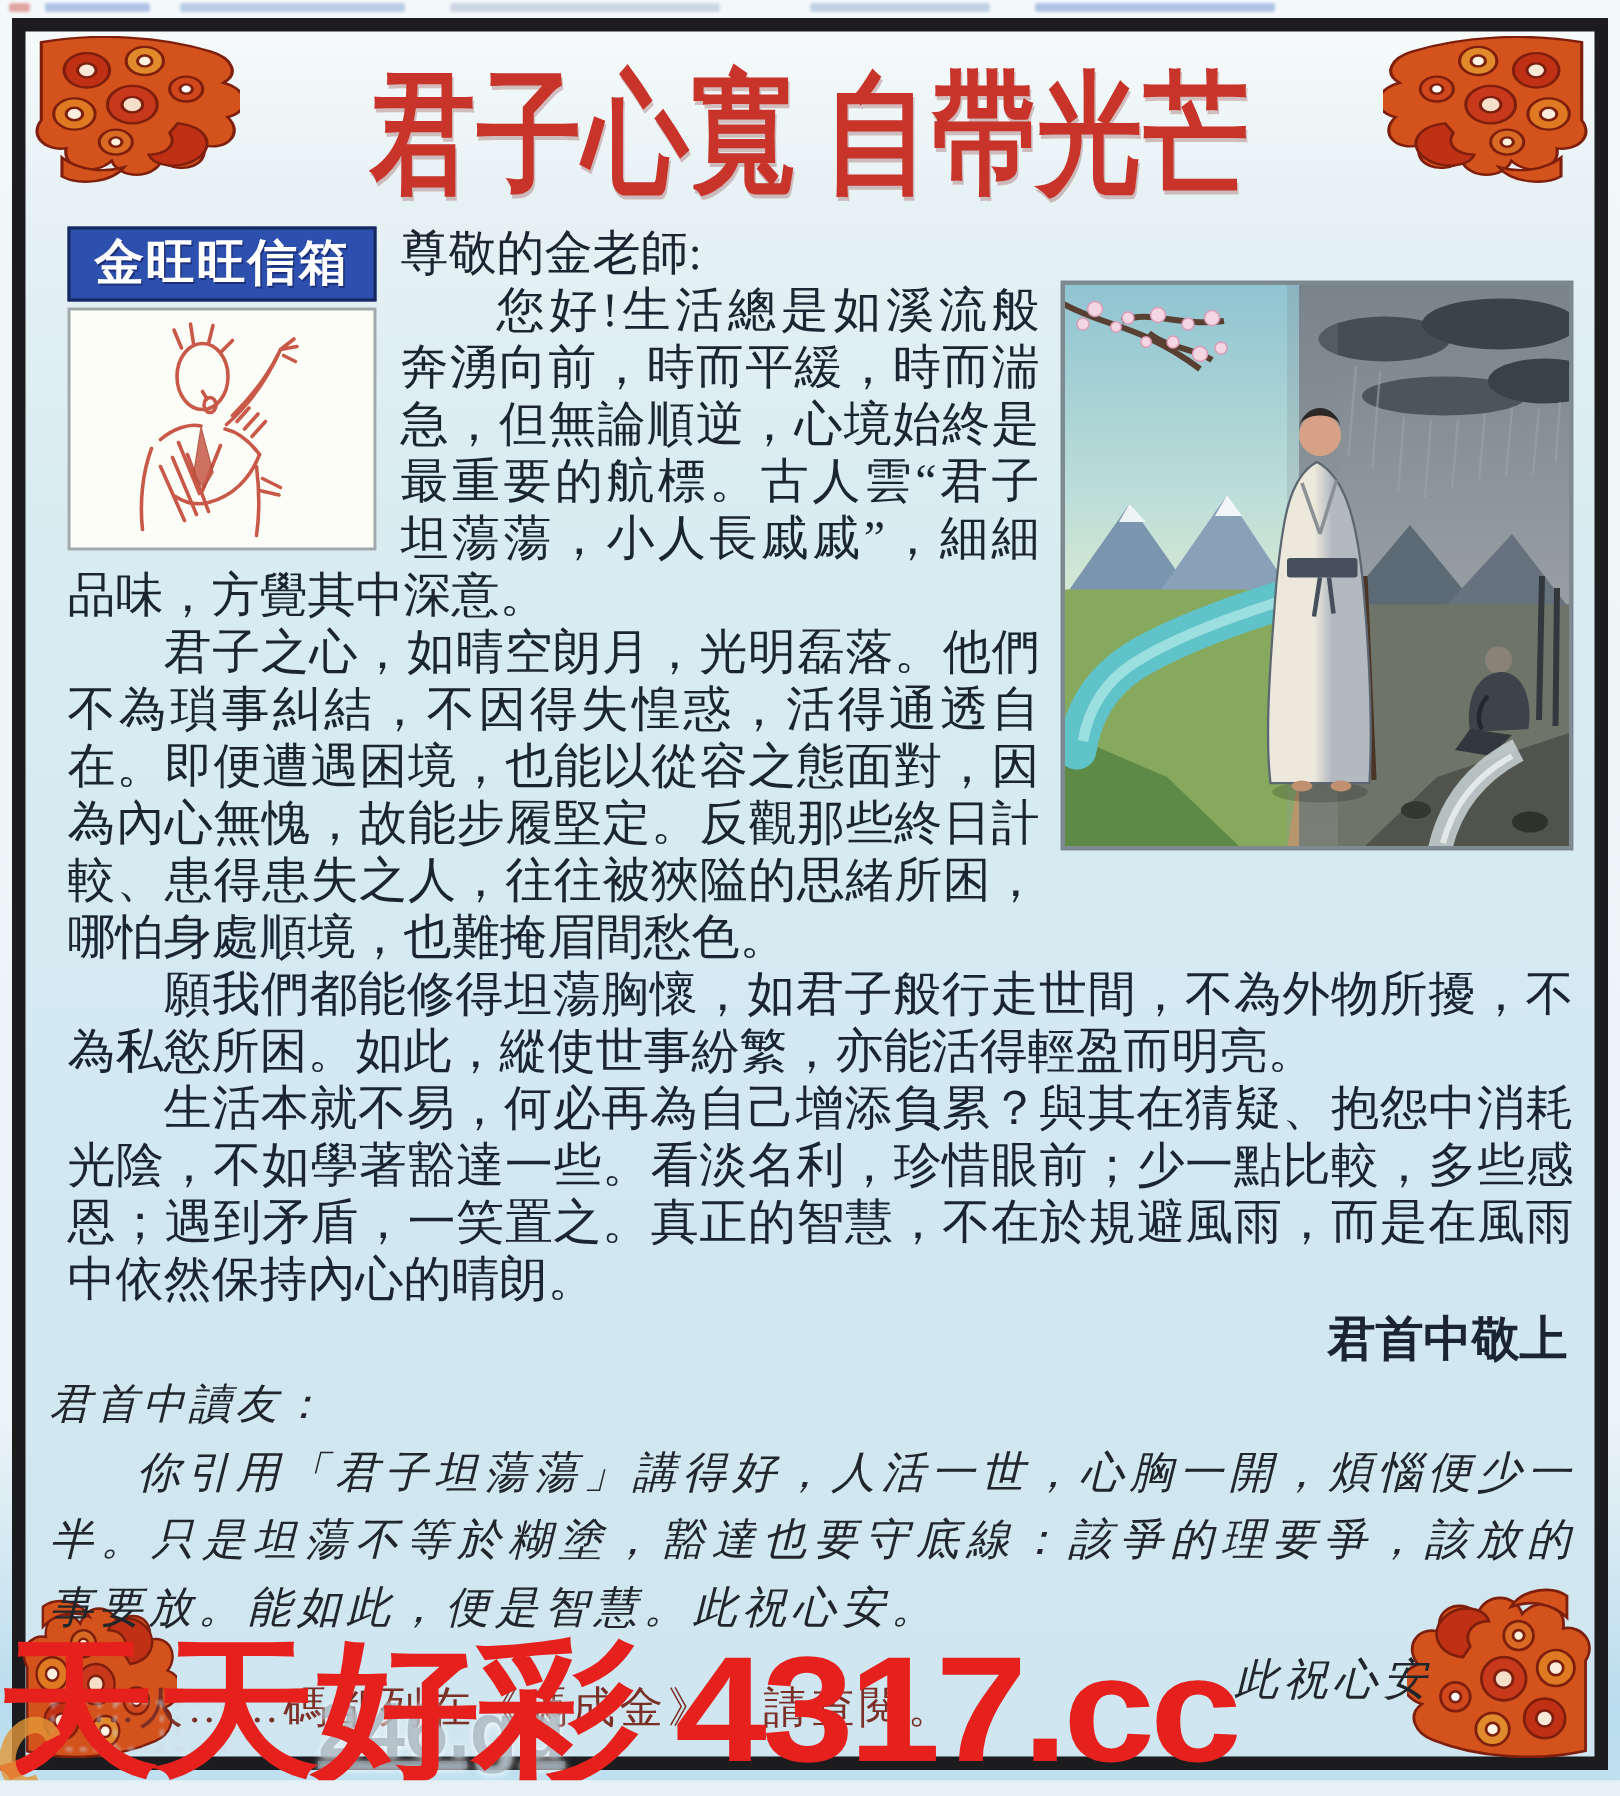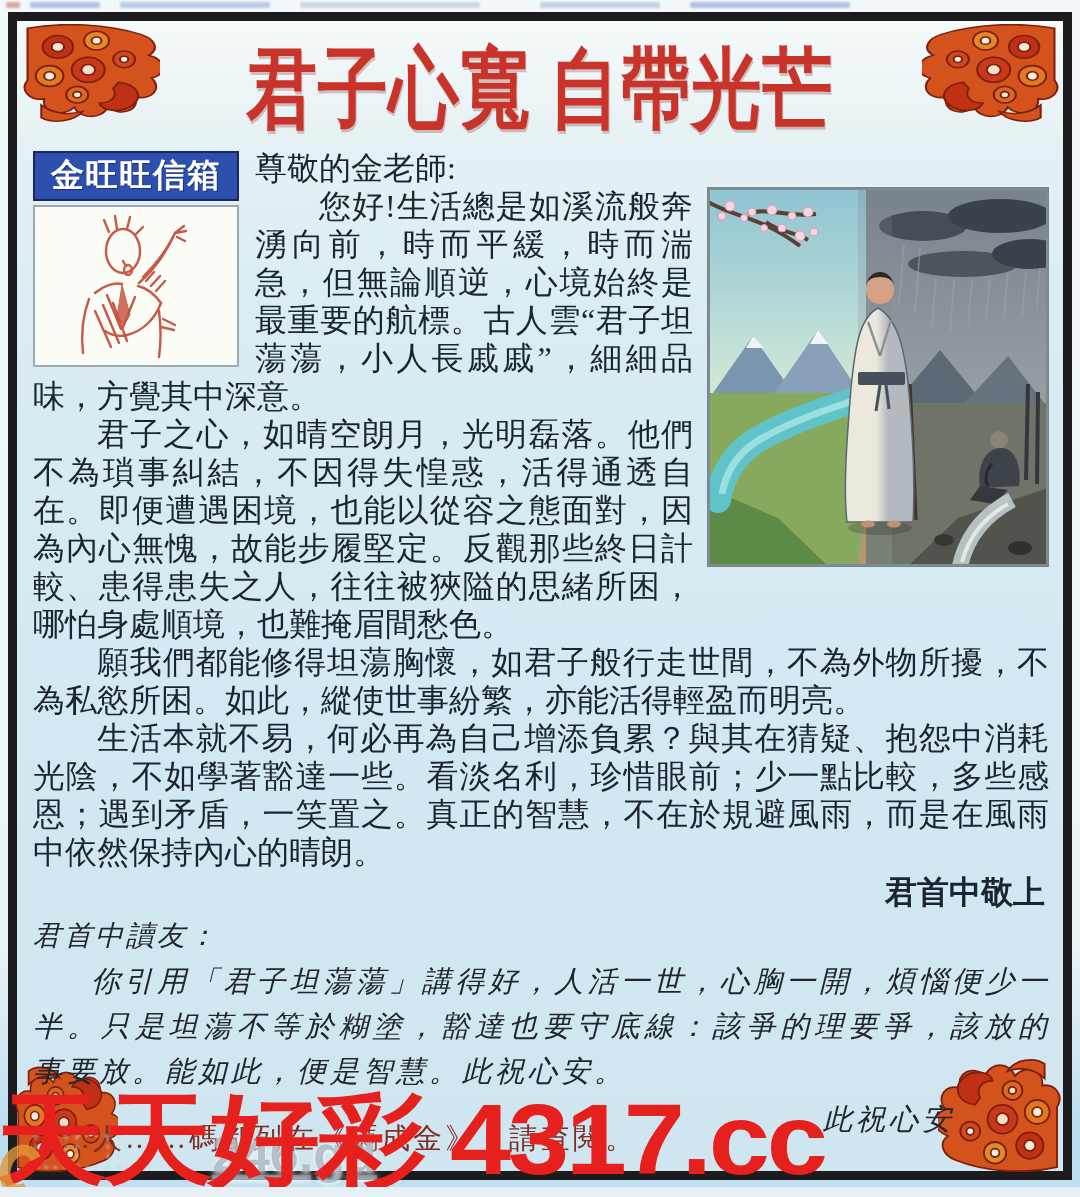--- a/index.html
+++ b/index.html
@@ -10,21 +10,21 @@
   .top-strip{position:absolute;left:0;top:0;width:100%;height:11px;}
   .top-strip span{position:absolute;top:2px;height:6px;border-radius:2px;filter:blur(1px);opacity:.65;display:block;}
   
   .frame{position:absolute;left:8px;top:12px;width:1064px;height:1168px;box-sizing:border-box;
          border:9px solid #1c1c1e;
          background:linear-gradient(#f6fafa 0%,#e6f1f4 10%,#d8ecf2 28%,#d2e8f1 70%,#cfe6f0 100%);}
   .ornament{position:absolute;z-index:5;pointer-events:none;}
   .title{margin:10px 0 0 0;text-align:center;font-size:70px;font-weight:bold;letter-spacing:1px;
          transform:scaleY(1.26);transform-origin:top center;
          text-shadow:1px 2px 0 rgba(120,20,15,.25);}
-  .letter{position:relative;padding:24px 14px 0 16px;font-size:32px;line-height:38px;color:#1b2532;}
+  .letter{position:relative;padding:24px 14px 0 28px;font-size:32px;line-height:38px;color:#1b2532;}
   .leftcol{float:left;width:206px;margin:2px 16px 8px 0;}
   .badge{box-sizing:border-box;width:100%;background:#2d4fae;border:2px solid #16295e;
          color:#fff;font-family:"Liberation Sans","DejaVu Sans",sans-serif;font-weight:bold;
          font-size:33px;text-align:center;padding:3px 0 5px 0;letter-spacing:1px;
          text-shadow:1px 1px 0 rgba(0,0,40,.4);}
   .cartoon-box{box-sizing:border-box;margin-top:4px;width:100%;height:162px;border:2px solid #9fa9ad;
                background:#fdfdf7;}
   .cartoon-box svg{width:100%;height:100%;display:block;}
   .pic{float:right;width:342px;height:380px;margin:38px 0 10px 14px;border:1px solid #76868e;
        background:#fff;box-sizing:border-box;}

